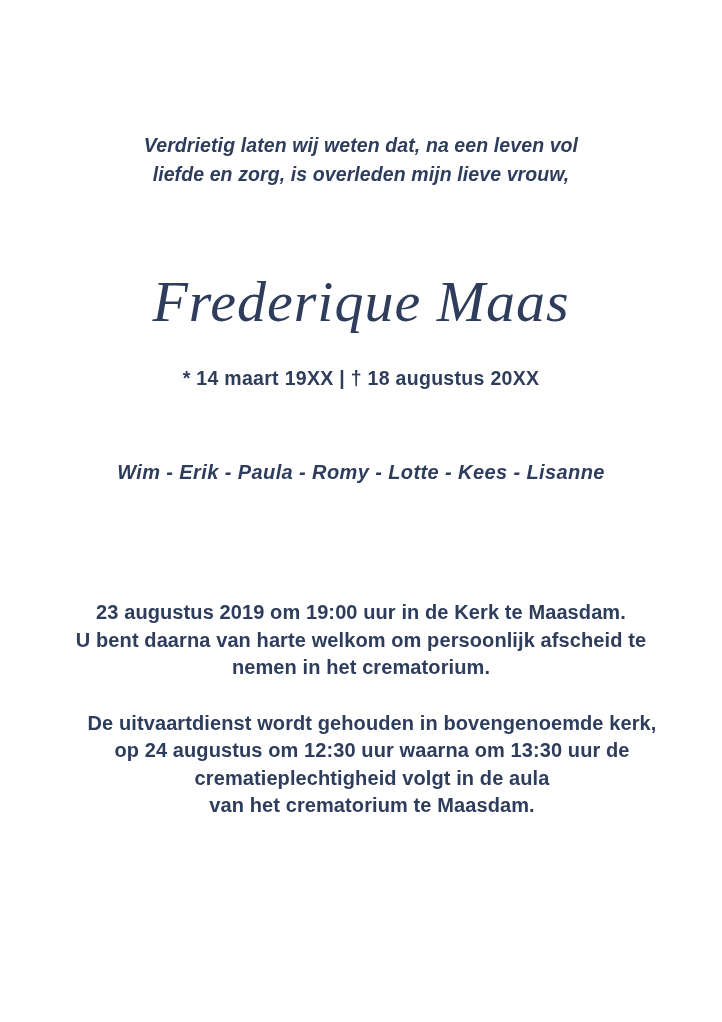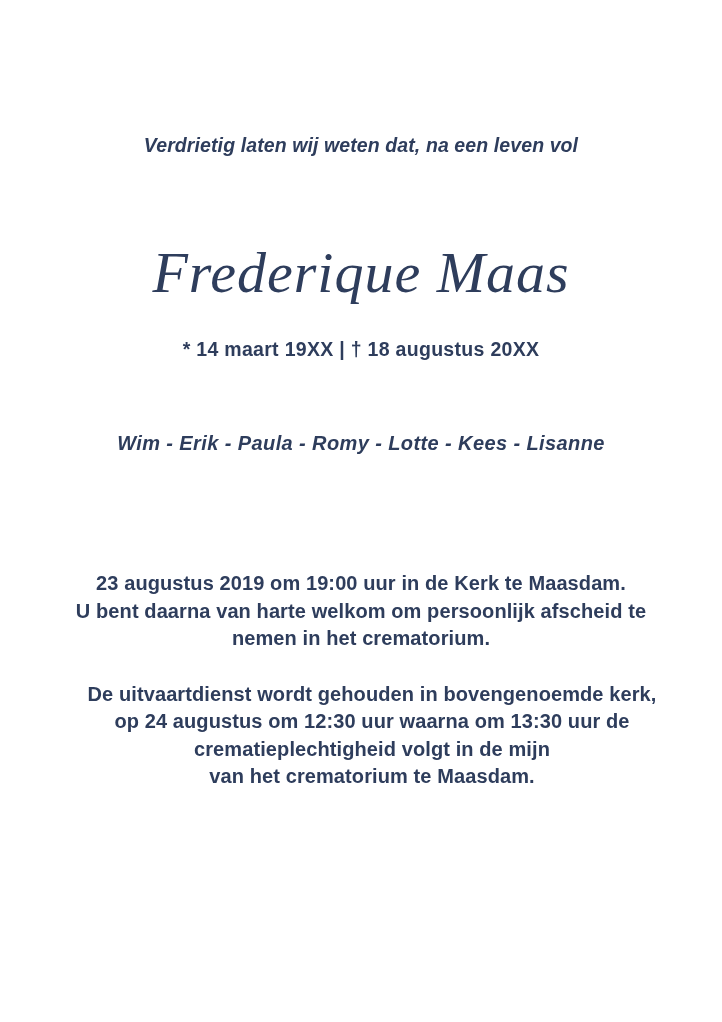--- a/index.html
+++ b/index.html
@@ -67,35 +67,36 @@
   }
 </style>
 </head>
 <body>
 
 <div class="page">
   <div class="card">
 
     <div class="intro">
       <div>Verdrietig laten wij weten dat, na een leven vol</div>
+      <div>liefde en zorg, is overleden mijn lieve vrouw,</div>
     </div>
 
     <div class="name">Frederique Maas</div>
 
     <div class="dates">* 14 maart 19XX | † 18 augustus 20XX</div>
 
     <div class="family-names">Wim - Erik - Paula - Romy - Lotte - Kees - Lisanne</div>
 
     <div class="body-paragraph wake-paragraph">
       <div>23 augustus 2019 om 19:00 uur in de Kerk te Maasdam.</div>
       <div>U bent daarna van harte welkom om persoonlijk afscheid te</div>
       <div>nemen in het crematorium.</div>
     </div>
 
     <div class="body-paragraph service-paragraph">
       <div>De uitvaartdienst wordt gehouden in bovengenoemde kerk,</div>
       <div>op 24 augustus om 12:30 uur waarna om 13:30 uur de</div>
-      <div>crematieplechtigheid volgt in de mijn</div>
+      <div>crematieplechtigheid volgt in de aula</div>
       <div>van het crematorium te Maasdam.</div>
     </div>
 
   </div>
 </div>
 
 </body></html>

